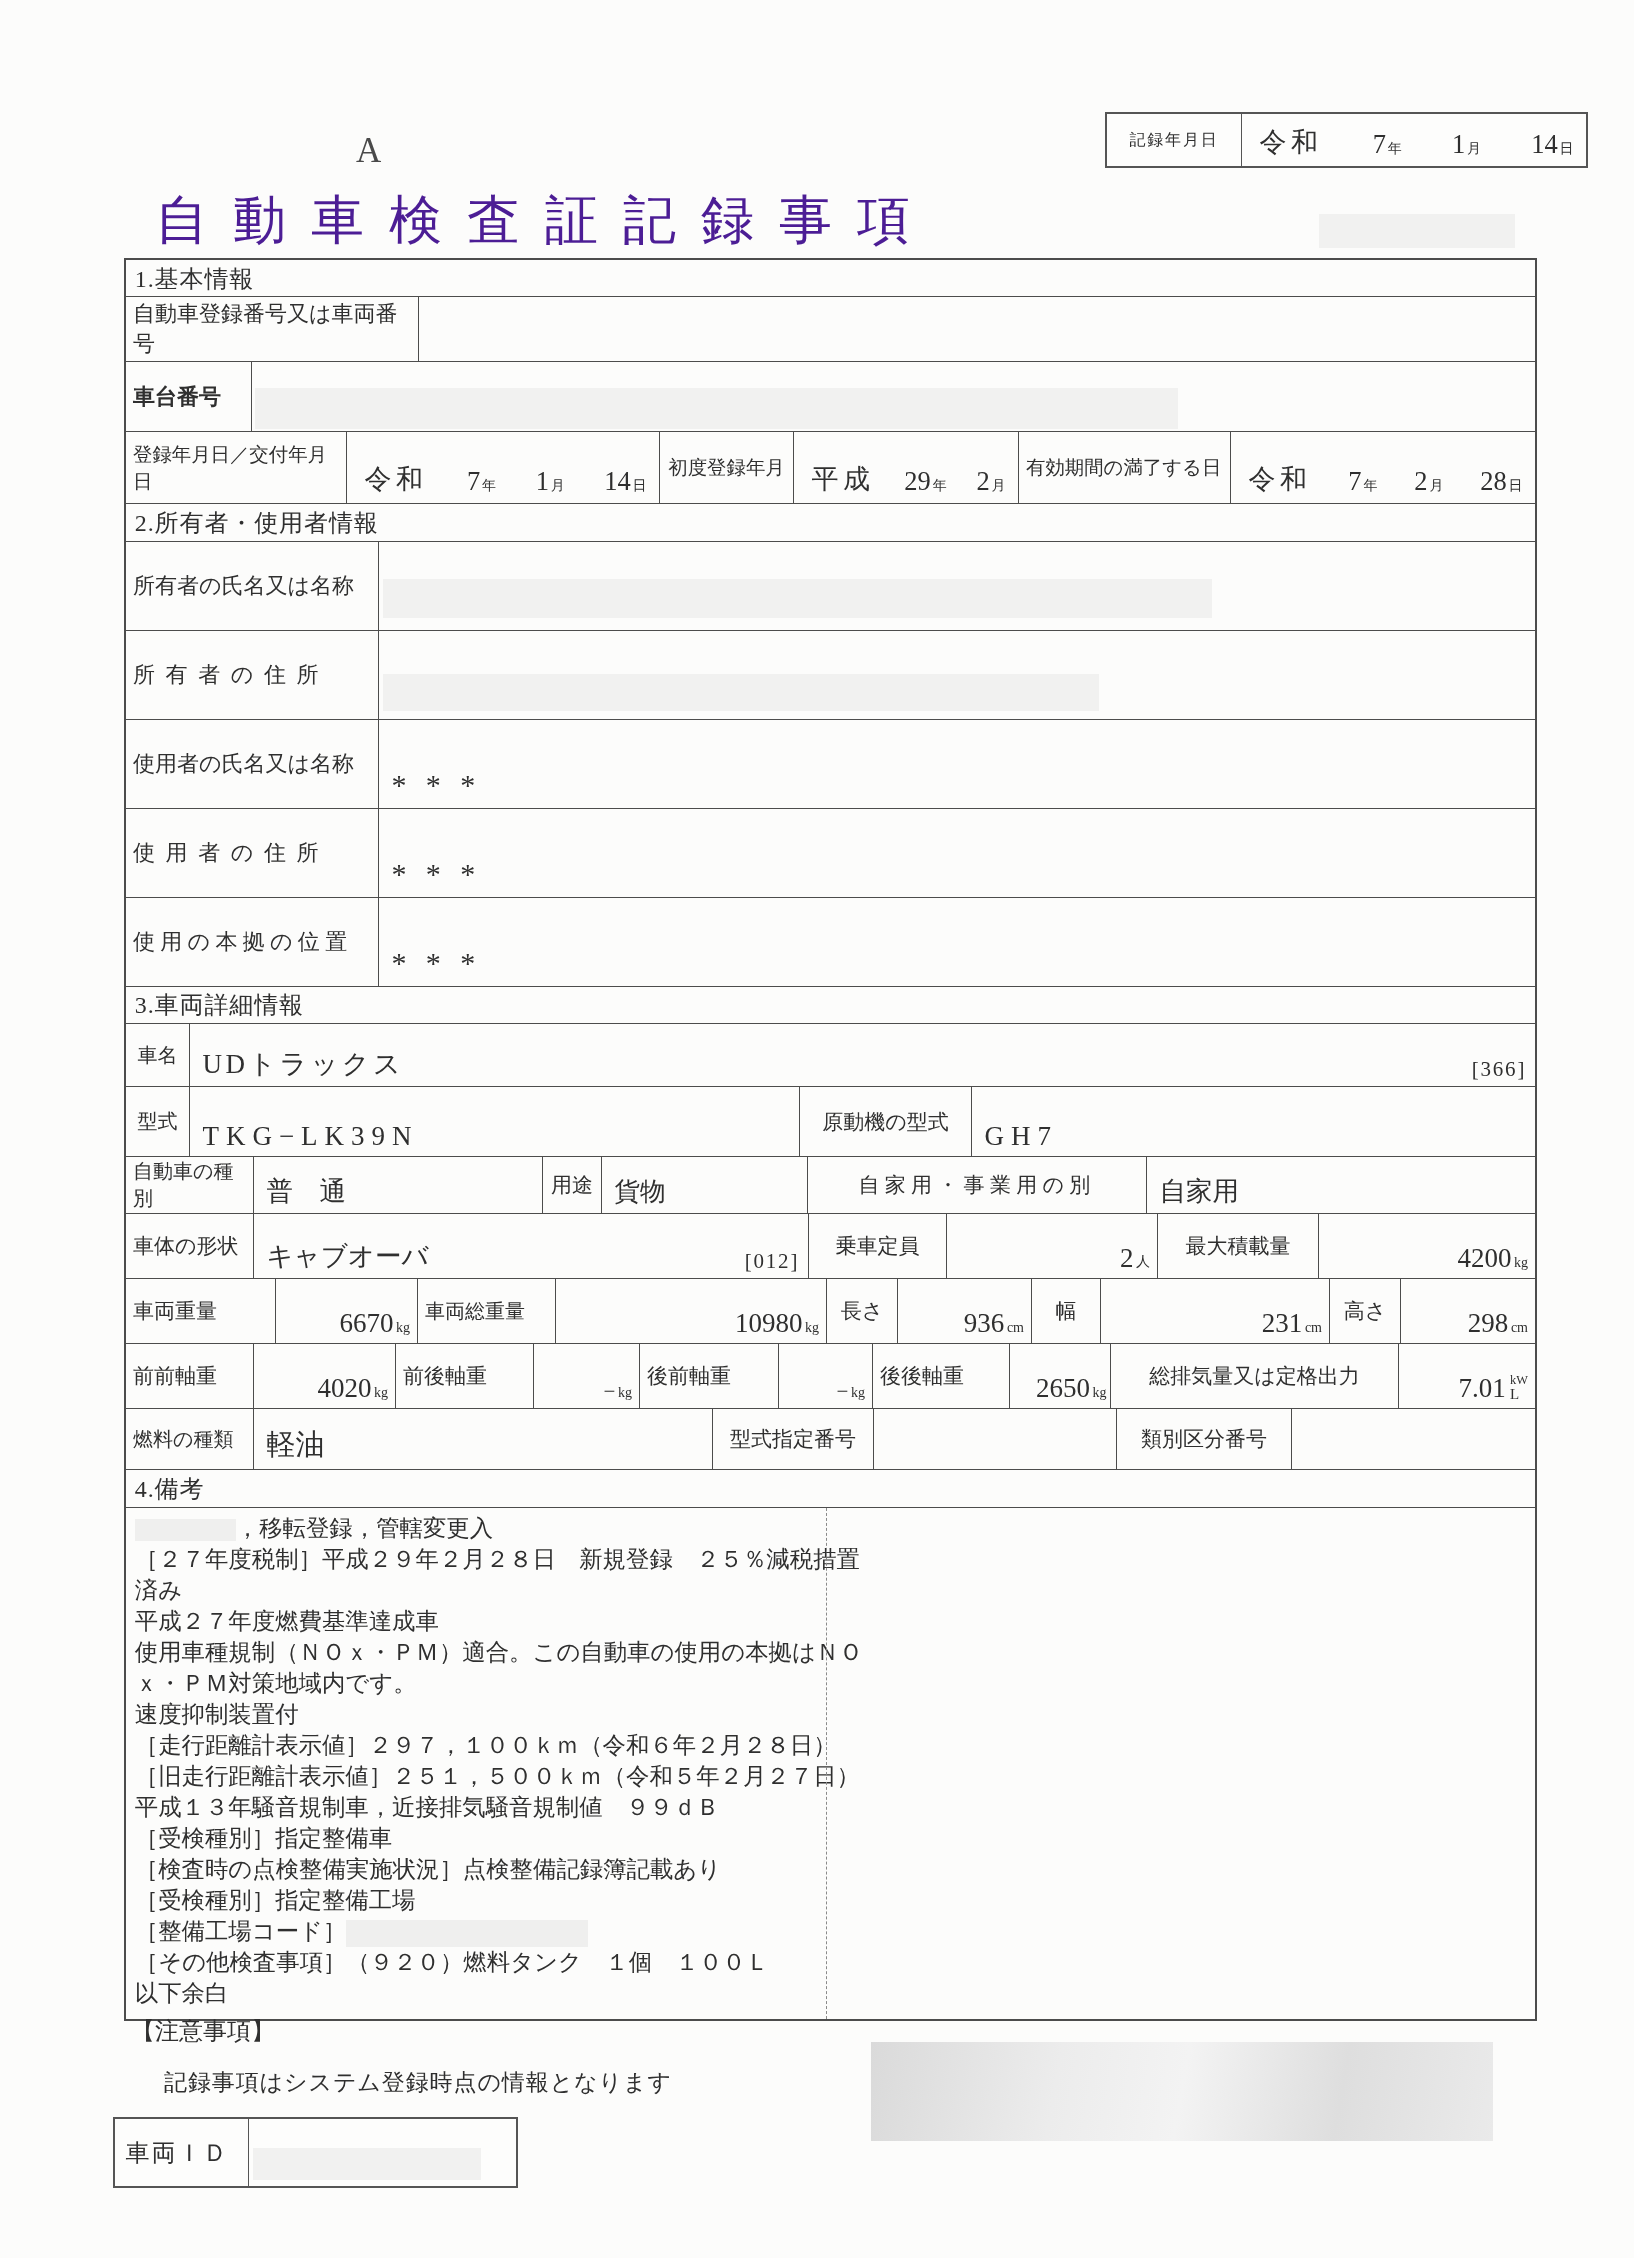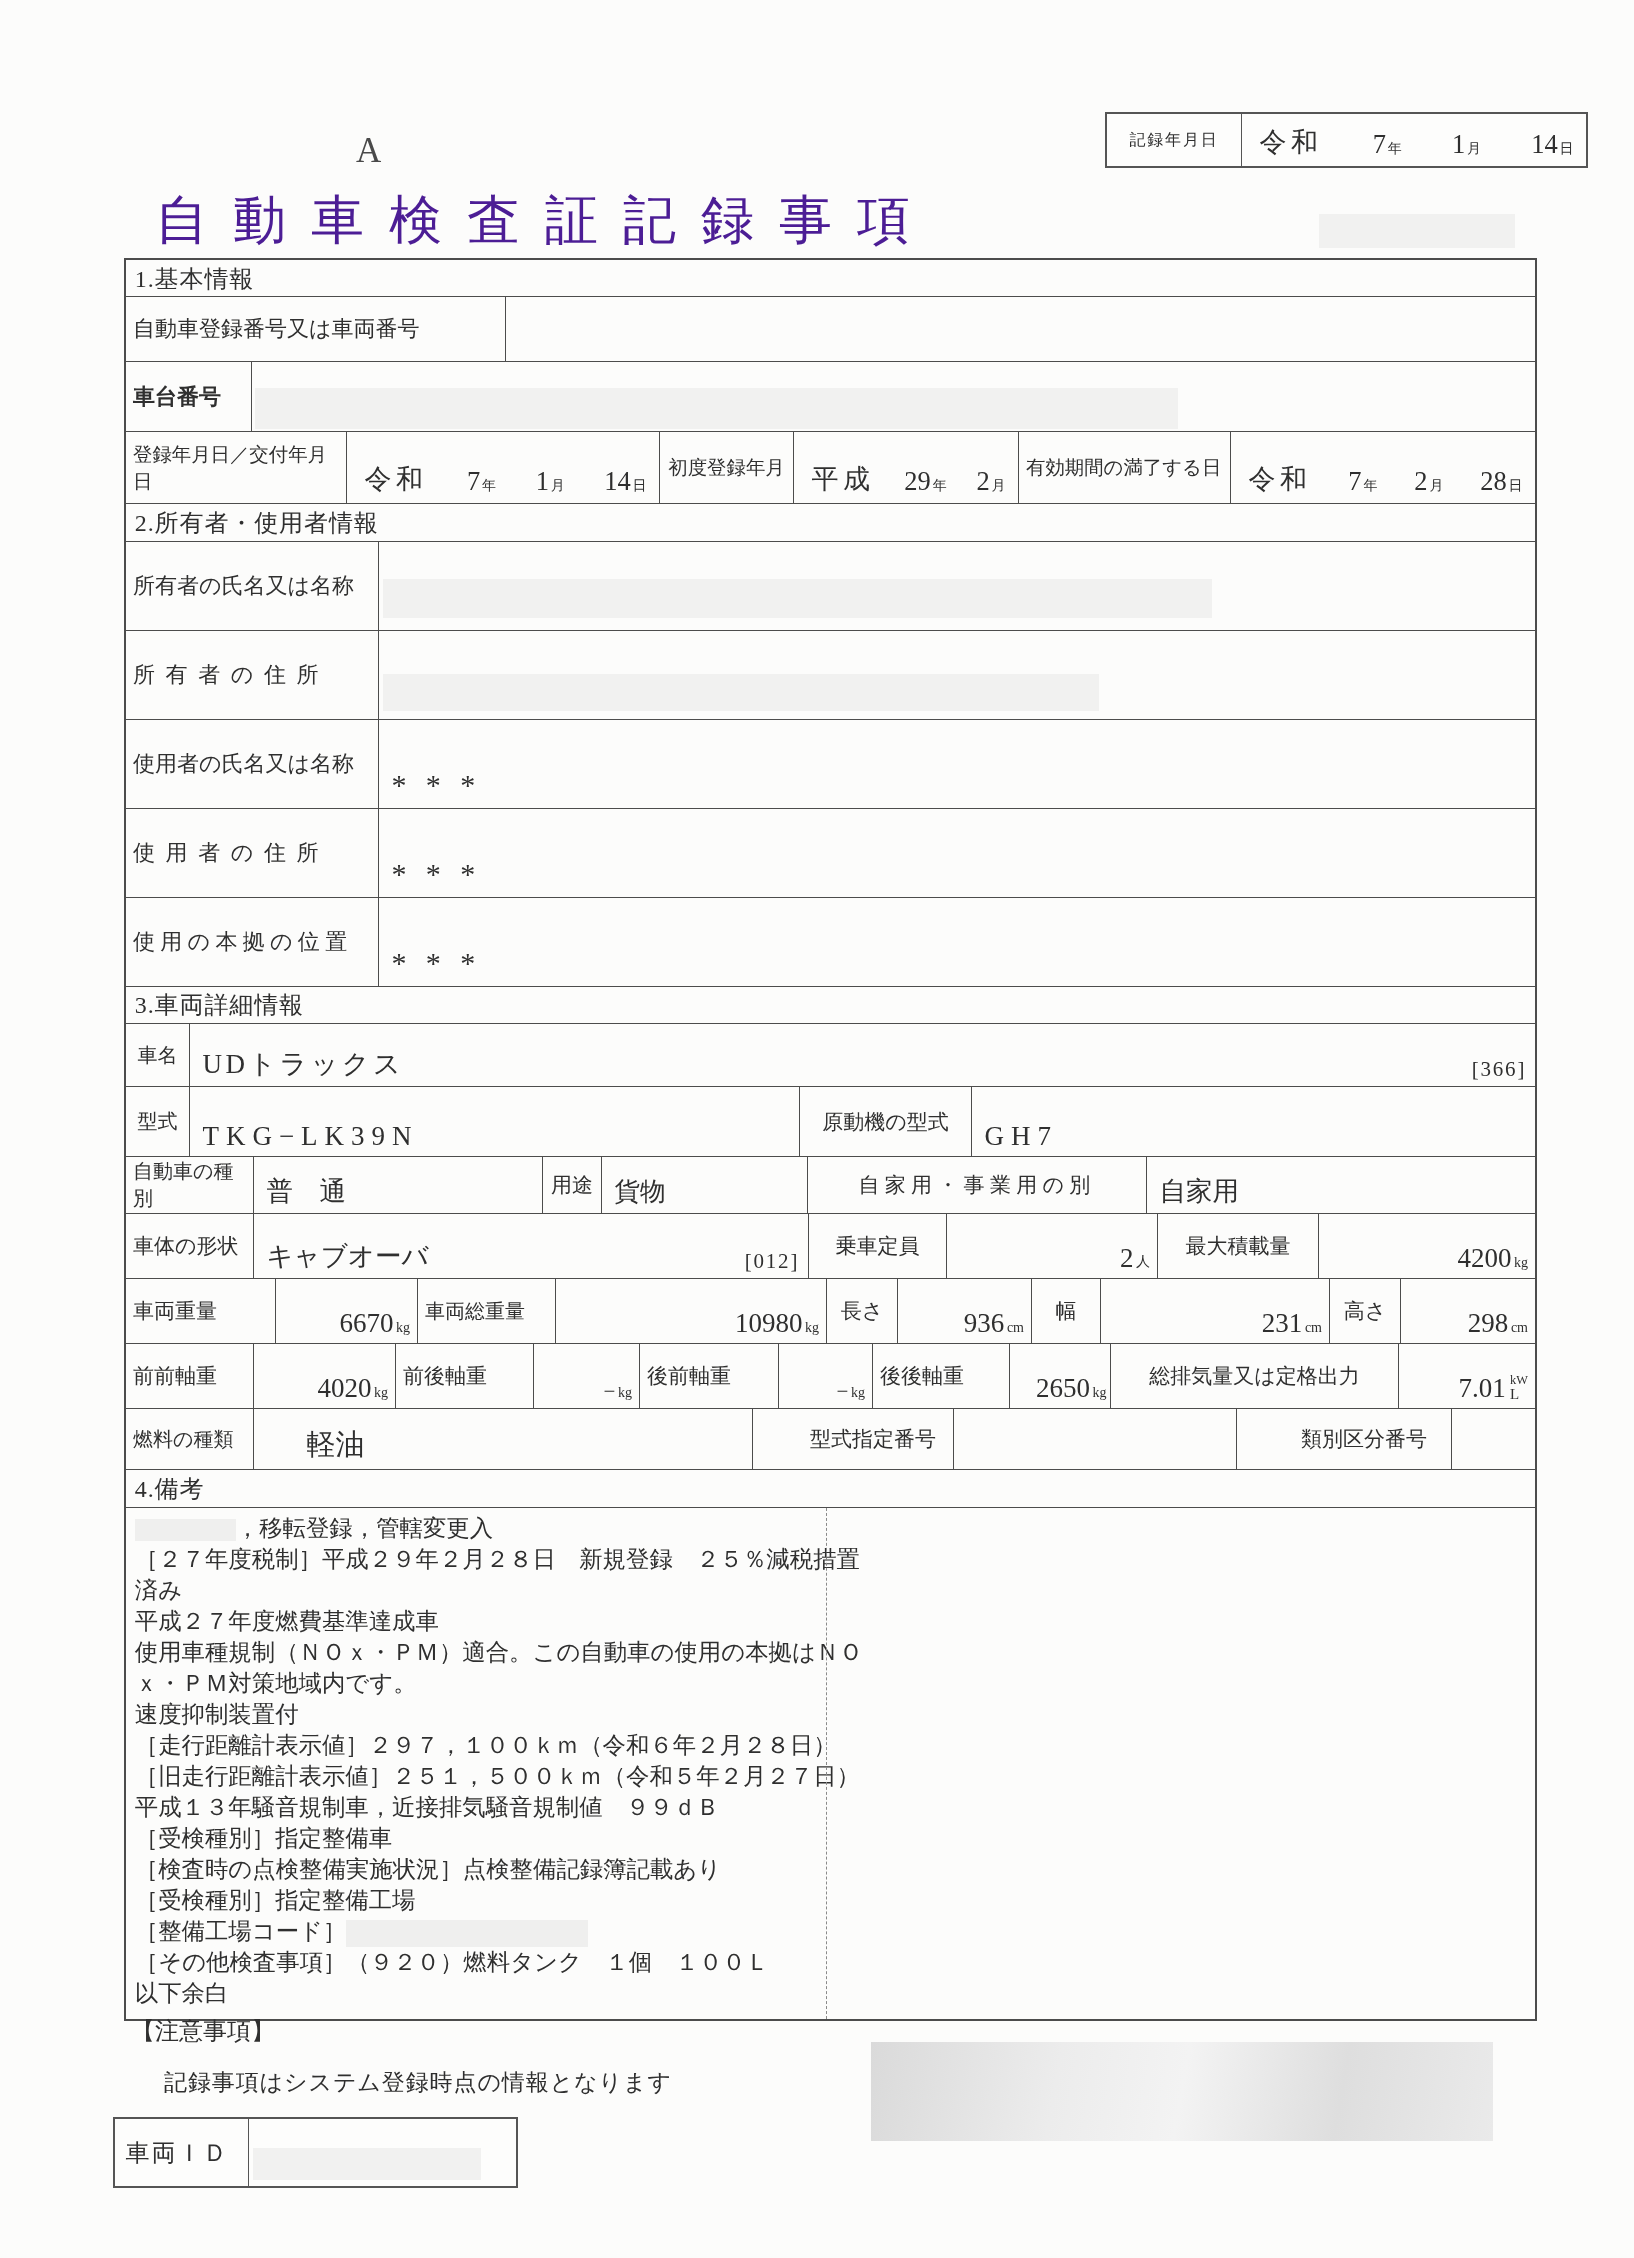--- a/index.html
+++ b/index.html
@@ -88,21 +88,21 @@
           <span class="dunit">日</span>
         </span>
     </div>
   </div>
 
   <div class="tbl">
 
     <div class="sec">1.基本情報</div>
 
     <div class="row" style="height:64px;">
-      <div class="c" style="width:380px;justify-content:center;">
+      <div class="c" style="width:293px;justify-content:center;">
         <div class="lab">自動車登録番号又は車両番号</div>
       </div>
       <div class="c last"></div>
     </div>
 
     <div class="row" style="height:69px;font-weight:bold;">
       <div class="c" style="width:126px;">
         <div class="lab">車台番号</div>
       </div>
       <div class="c last">
@@ -398,21 +398,21 @@
         <div class="val-br">
           <span>7.01</span>
           <span class="stack">
             <span class="t">kW</span>
             <span class="b">L</span>
           </span>
         </div>
       </div>
     </div>
 
-    <div class="row" style="height:60px;gap:40px;">
+    <div class="row" style="height:60px;">
       <div class="c" style="width:128px;">
         <div class="lab f23">燃料の種類</div>
       </div>
       <div class="c" style="width:459px;">
         <div class="val-bl" style="font-size:29px;">軽油</div>
       </div>
       <div class="c" style="width:161px;">
         <div class="lab f24 center">型式指定番号</div>
       </div>
       <div class="c" style="width:243px;"></div>

